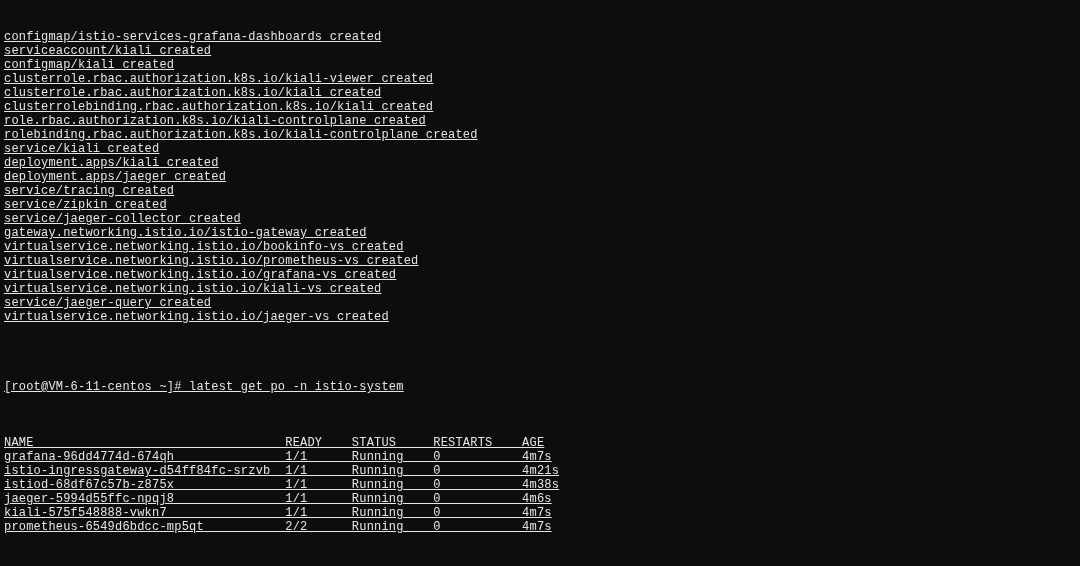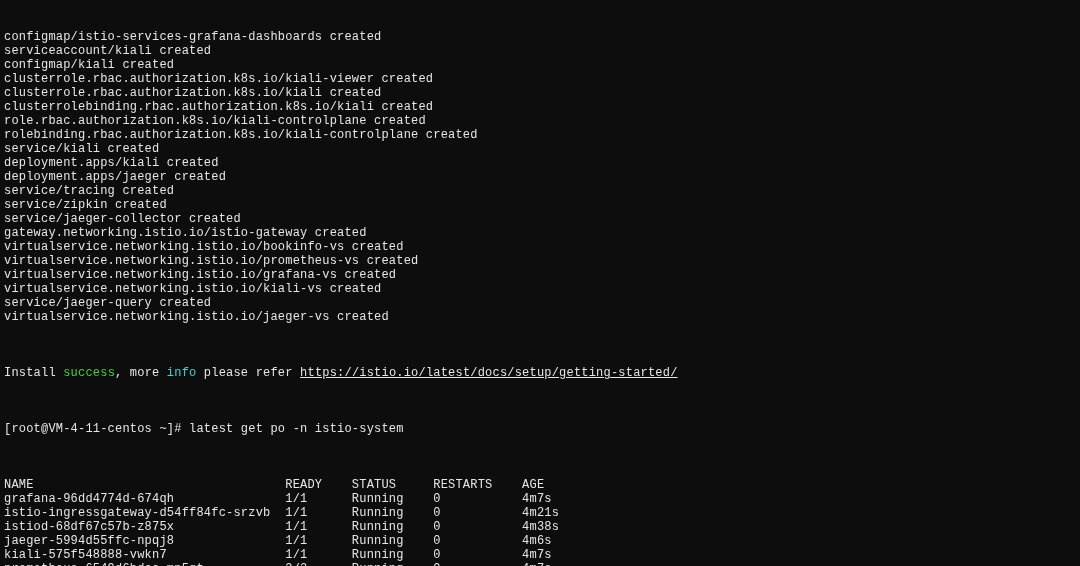--- a/index.html
+++ b/index.html
@@ -13,34 +13,33 @@
   .terminal {
     font-family: "Consolas", "Courier New", monospace;
     font-size: 12px;
     line-height: 14px;
     color: #e6e6e6;
     padding: 2px 4px;
     white-space: pre;
     letter-spacing: 0.2px;
     position: relative;
   }
-  .line { white-space: pre; }
+  .line { white-space: pre; text-decoration: underline; }
   .green { color: #3fd43f; }
   .cyan  { color: #3fd4d4; }
   .underline { text-decoration: underline; }
 </style>
 </head>
 <body>
 
 <div class="terminal">
   <div id="created-block"><div class="line">configmap/istio-services-grafana-dashboards created</div><div class="line">serviceaccount/kiali created</div><div class="line">configmap/kiali created</div><div class="line">clusterrole.rbac.authorization.k8s.io/kiali-viewer created</div><div class="line">clusterrole.rbac.authorization.k8s.io/kiali created</div><div class="line">clusterrolebinding.rbac.authorization.k8s.io/kiali created</div><div class="line">role.rbac.authorization.k8s.io/kiali-controlplane created</div><div class="line">rolebinding.rbac.authorization.k8s.io/kiali-controlplane created</div><div class="line">service/kiali created</div><div class="line">deployment.apps/kiali created</div><div class="line">deployment.apps/jaeger created</div><div class="line">service/tracing created</div><div class="line">service/zipkin created</div><div class="line">service/jaeger-collector created</div><div class="line">gateway.networking.istio.io/istio-gateway created</div><div class="line">virtualservice.networking.istio.io/bookinfo-vs created</div><div class="line">virtualservice.networking.istio.io/prometheus-vs created</div><div class="line">virtualservice.networking.istio.io/grafana-vs created</div><div class="line">virtualservice.networking.istio.io/kiali-vs created</div><div class="line">service/jaeger-query created</div><div class="line">virtualservice.networking.istio.io/jaeger-vs created</div></div>
 
-  <div class="line"><span>Install </span><span class="green">success</span><span>, more </span><span class="cyan">info</span><span> please refer </span><span class="underline">https://istio.io/latest/docs/setup/getting-started/</span></div>
 
-  <div class="line"><span>[root@VM-4-11-centos ~]# </span><span>latest get po -n istio-system</span></div>
+  <div class="line"><span>[root@VM-6-11-centos ~]# </span><span>latest get po -n istio-system</span></div>
 
   <div id="pods-block"><div class="line">NAME                                  READY    STATUS     RESTARTS    AGE</div><div class="line">grafana-96dd4774d-674qh               1/1      Running    0           4m7s</div><div class="line">istio-ingressgateway-d54ff84fc-srzvb  1/1      Running    0           4m21s</div><div class="line">istiod-68df67c57b-z875x               1/1      Running    0           4m38s</div><div class="line">jaeger-5994d55ffc-npqj8               1/1      Running    0           4m6s</div><div class="line">kiali-575f548888-vwkn7                1/1      Running    0           4m7s</div><div class="line">prometheus-6549d6bdcc-mp5qt           2/2      Running    0           4m7s</div></div>
 
   
 
   
 
   
 
   

